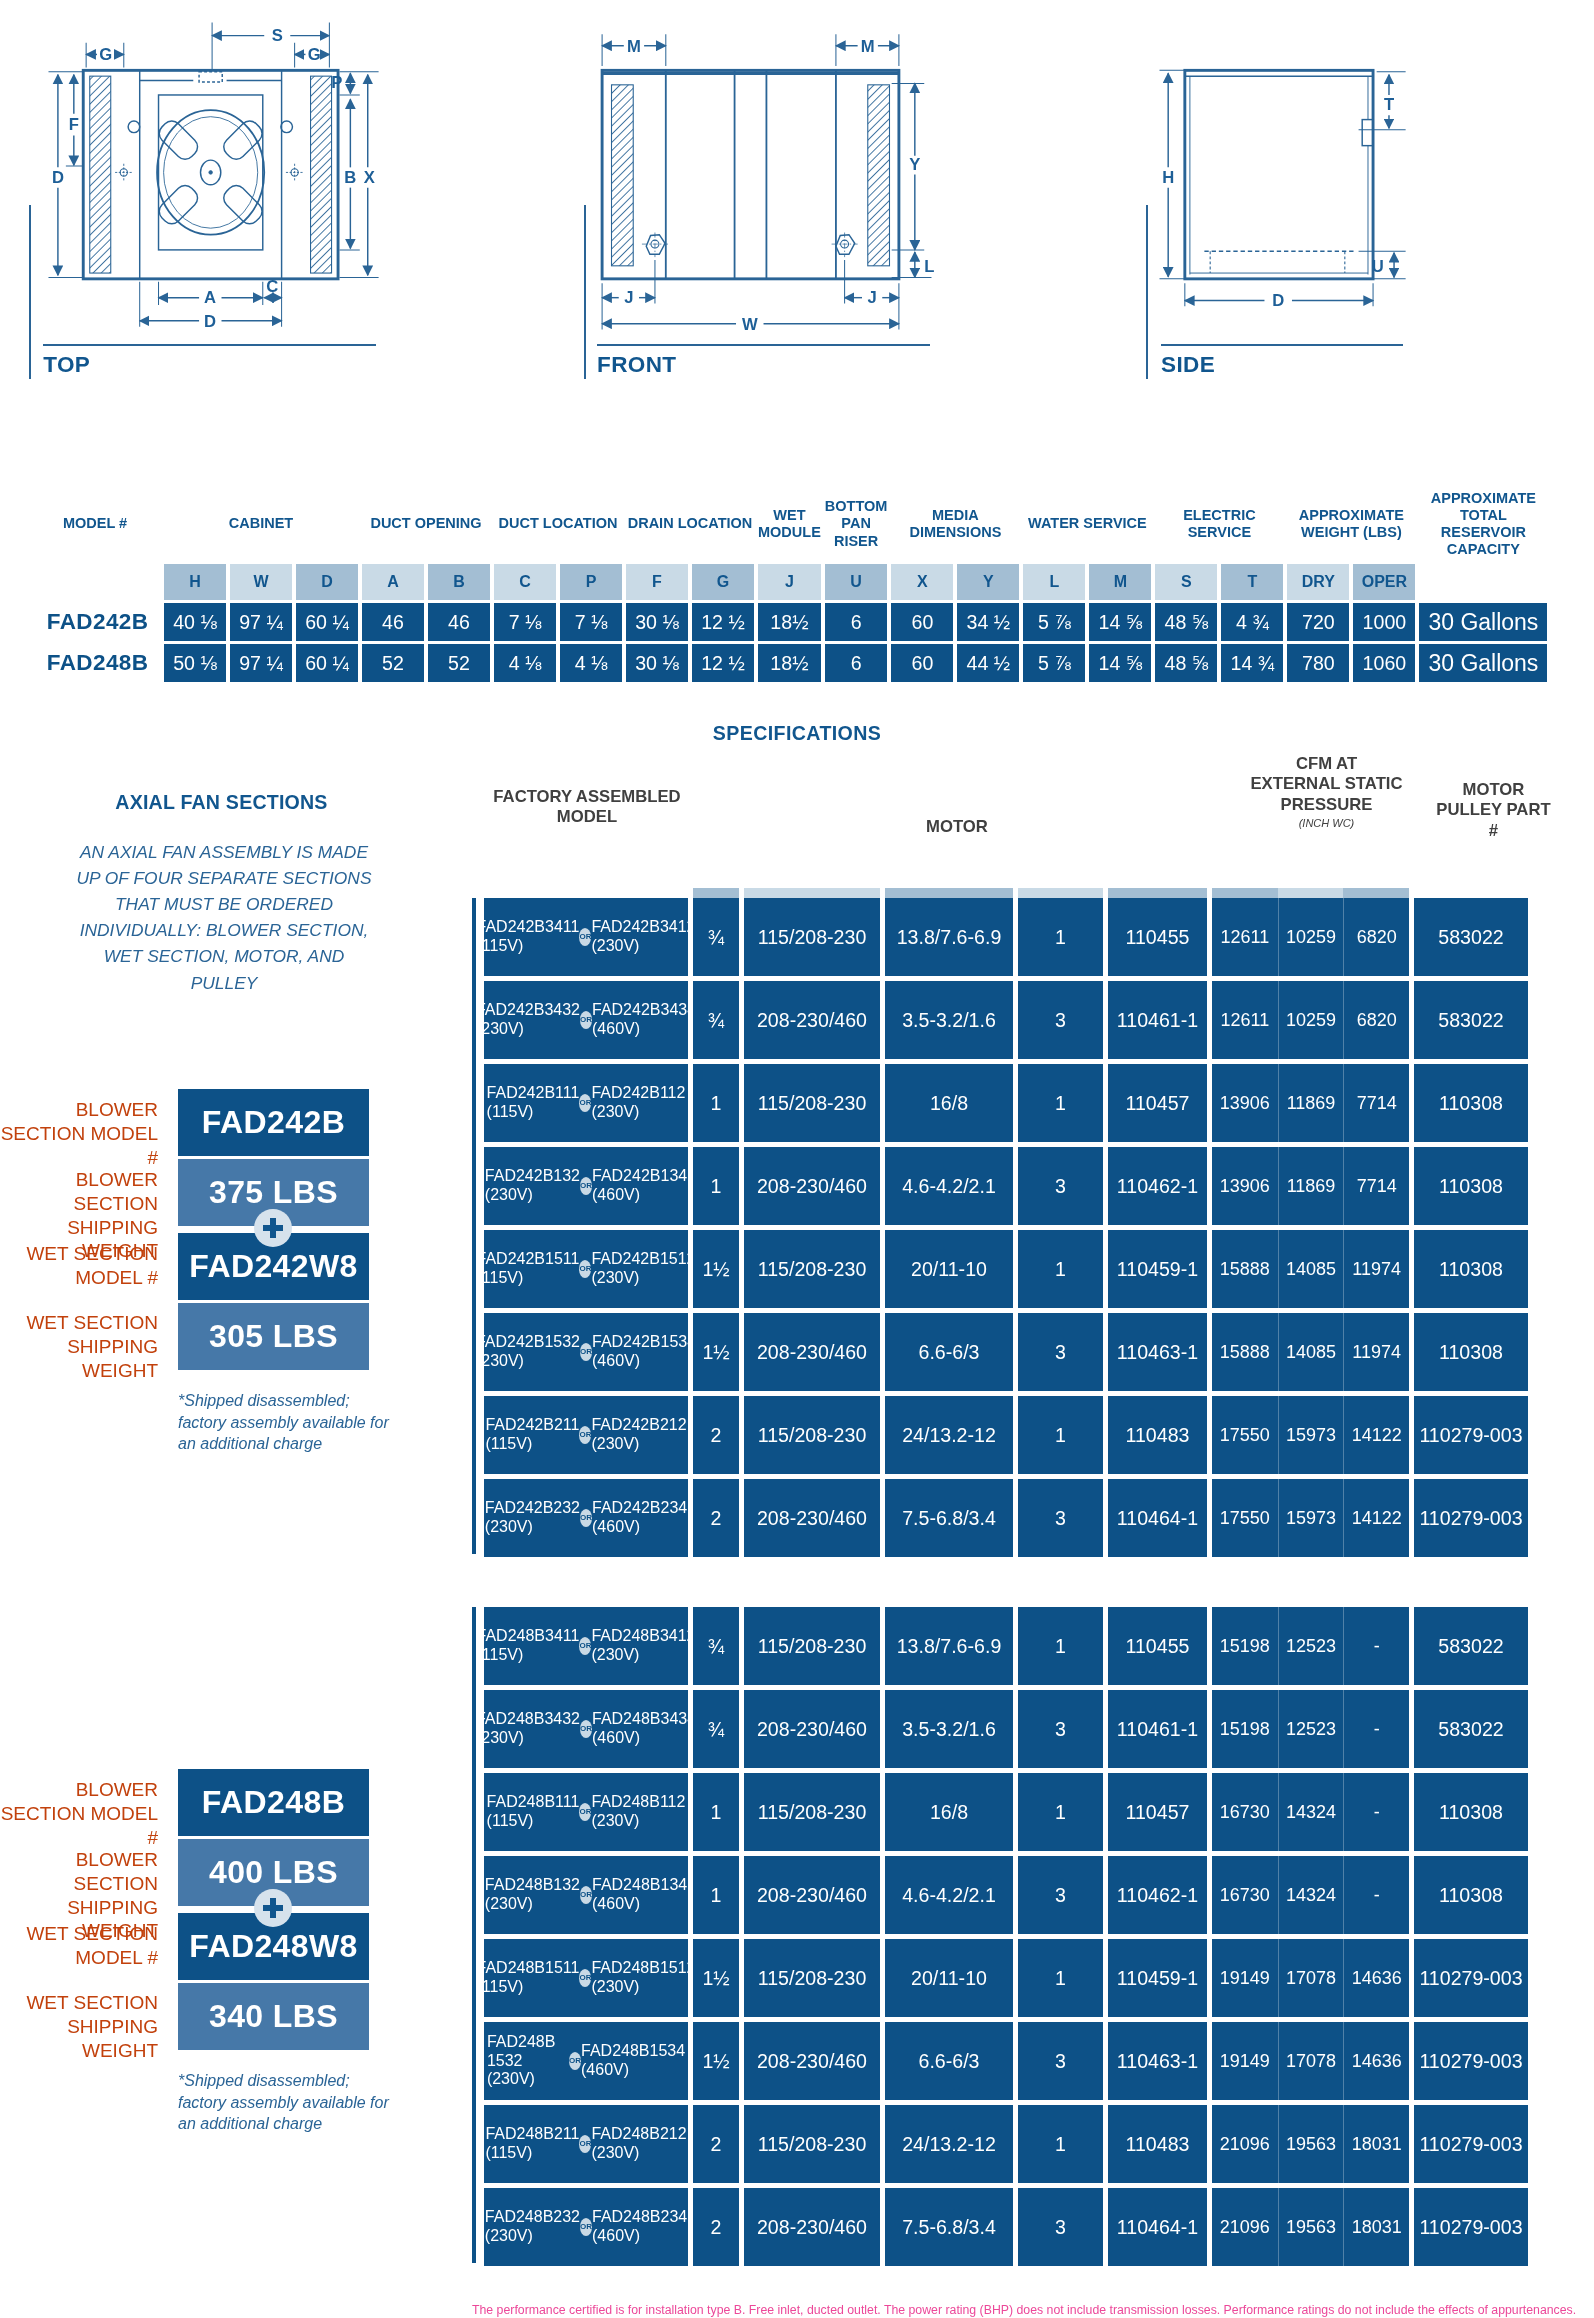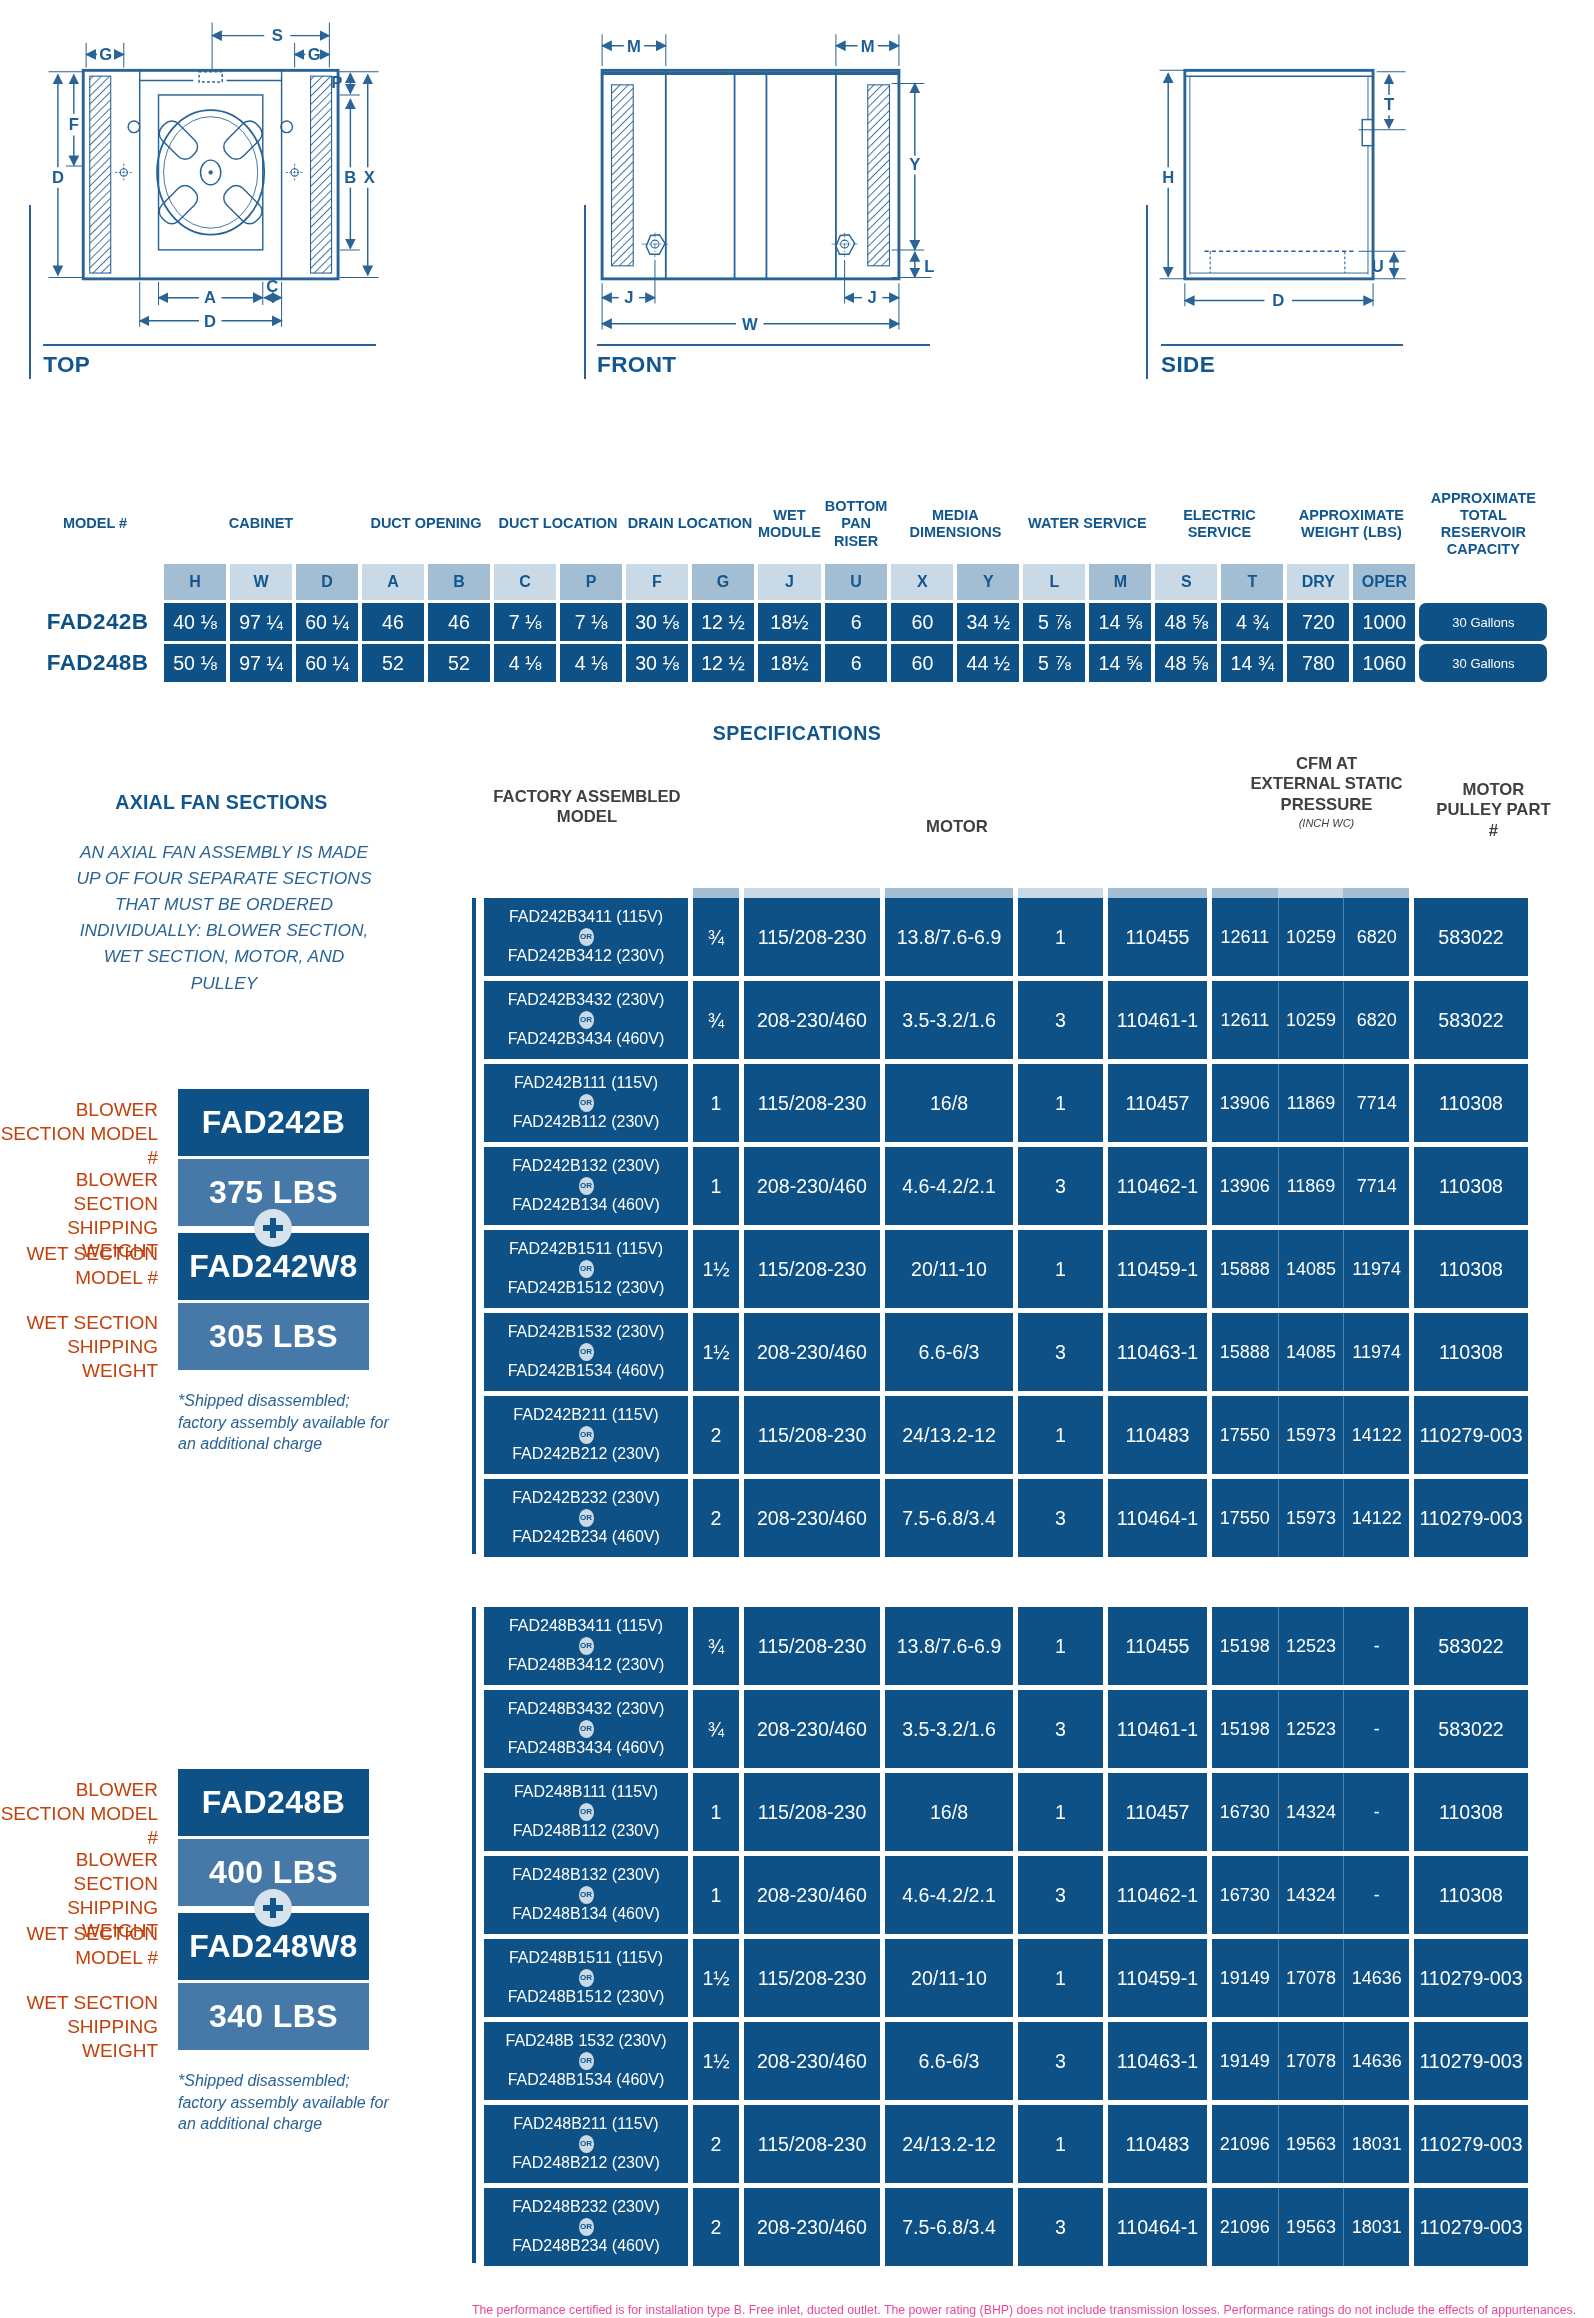--- a/index.html
+++ b/index.html
@@ -17,21 +17,21 @@
   .dl{fill:#1e5f97;font-size:23px;font-weight:600;font-family:"Liberation Sans",sans-serif;}
   
   .dimtable{position:absolute;left:26px;top:484px;border-collapse:separate;border-spacing:4.3px 3.6px;}
   .dimtable th,.dimtable td{padding:0;text-align:center;vertical-align:middle;}
   th.g{color:#11568e;font-weight:bold;font-size:14.5px;line-height:1.18;text-transform:uppercase;height:74px;}
   th.l{font-size:16px;font-weight:bold;color:#11568e;height:36px;}
   .lA{background:#a3bed3;}
   .lB{background:#c9dae6;}
   td.model{color:#0d5187;font-weight:bold;font-size:22.5px;text-align:right;padding-right:11.6px;letter-spacing:0.4px;}
   td.val{background:#0d5187;color:#fff;font-size:19.6px;height:38px;font-weight:400;}
-  td.cap{font-size:13px;border-radius:7px;}
+  td.cap{font-size:23px;}
   
   #specTitle{position:absolute;left:0;top:722px;width:1594px;text-align:center;font-weight:bold;font-size:19.6px;color:#11568e;letter-spacing:0.4px;}
   .sbHead{position:absolute;left:51px;top:791px;width:341px;text-align:center;font-weight:bold;font-size:19.6px;color:#11568e;letter-spacing:0.2px;}
   .sbIntro{position:absolute;left:72px;top:839px;width:304px;text-align:center;font-style:italic;font-size:17.4px;line-height:1.5;color:#2a6496;}
   .sblock{position:absolute;left:0;width:471px;height:377px;}
   .slabel{position:absolute;left:0;width:158px;text-align:right;font-size:19px;line-height:1.25;color:#c2410c;}
   .sl1{top:9.4px;}.sl2{top:79px;}.sl3{top:153px;}.sl4{top:222px;}
   .boxes{position:absolute;left:178px;top:0;width:191px;}
   .box{height:67px;margin-bottom:2.9px;display:flex;align-items:center;justify-content:center;color:#fff;font-weight:bold;font-size:32px;letter-spacing:0.4px;}
   .box.b2{margin-bottom:7.2px;}
@@ -52,21 +52,21 @@
   .subhdr{position:absolute;left:484px;top:855px;margin-top:33px;}
   .sc{height:38px;display:flex;align-items:center;justify-content:center;font-weight:bold;font-size:17.4px;color:#0d5187;}
   .hA{background:#a3bed3;}
   .hB{background:#c9dae6;}
   .cfm3{display:grid;grid-template-columns:1fr 1fr 1fr;}
   .srows{position:absolute;left:484px;width:1046px;}
   #rows242{top:898px;}
   #rows248{top:1607px;}
   .srow{display:grid;grid-template-columns:204px 46px 136px 128px 85px 99px 197px 114px;column-gap:5px;margin-bottom:5px;height:78px;}
   .cell{background:#0d5187;color:#fff;display:flex;align-items:center;justify-content:center;font-size:19.6px;font-weight:400;}
-  .cell.mcell{flex-direction:column;font-size:16px;line-height:1.18;padding:2.9px;box-sizing:border-box;}
+  .cell.mcell{flex-direction:row;font-size:16px;line-height:1.18;padding:2.9px;box-sizing:border-box;}
   .orb{width:15px;height:17.4px;border-radius:50%;background:#c9d9e5;color:#0d5187;font-size:8px;font-weight:bold;display:flex;align-items:center;justify-content:center;margin:1.4px 0;}
   .cfmcell{display:grid;grid-template-columns:1fr 1fr 1fr;background:#0d5187;}
   .cf{display:flex;align-items:center;justify-content:center;color:#fff;font-size:18px;}
   .cf + .cf{border-left:1.4px solid rgba(255,255,255,.28);}
   .abar{position:absolute;left:472px;width:3.6px;background:#0d5187;}
   #abar1{top:898px;height:656px;}
   #abar2{top:1607px;height:656px;}
   .footnote{position:absolute;left:472px;top:2303px;width:1119px;font-size:12.3px;color:#ec4899;white-space:nowrap;}
 </style>
 </head>

